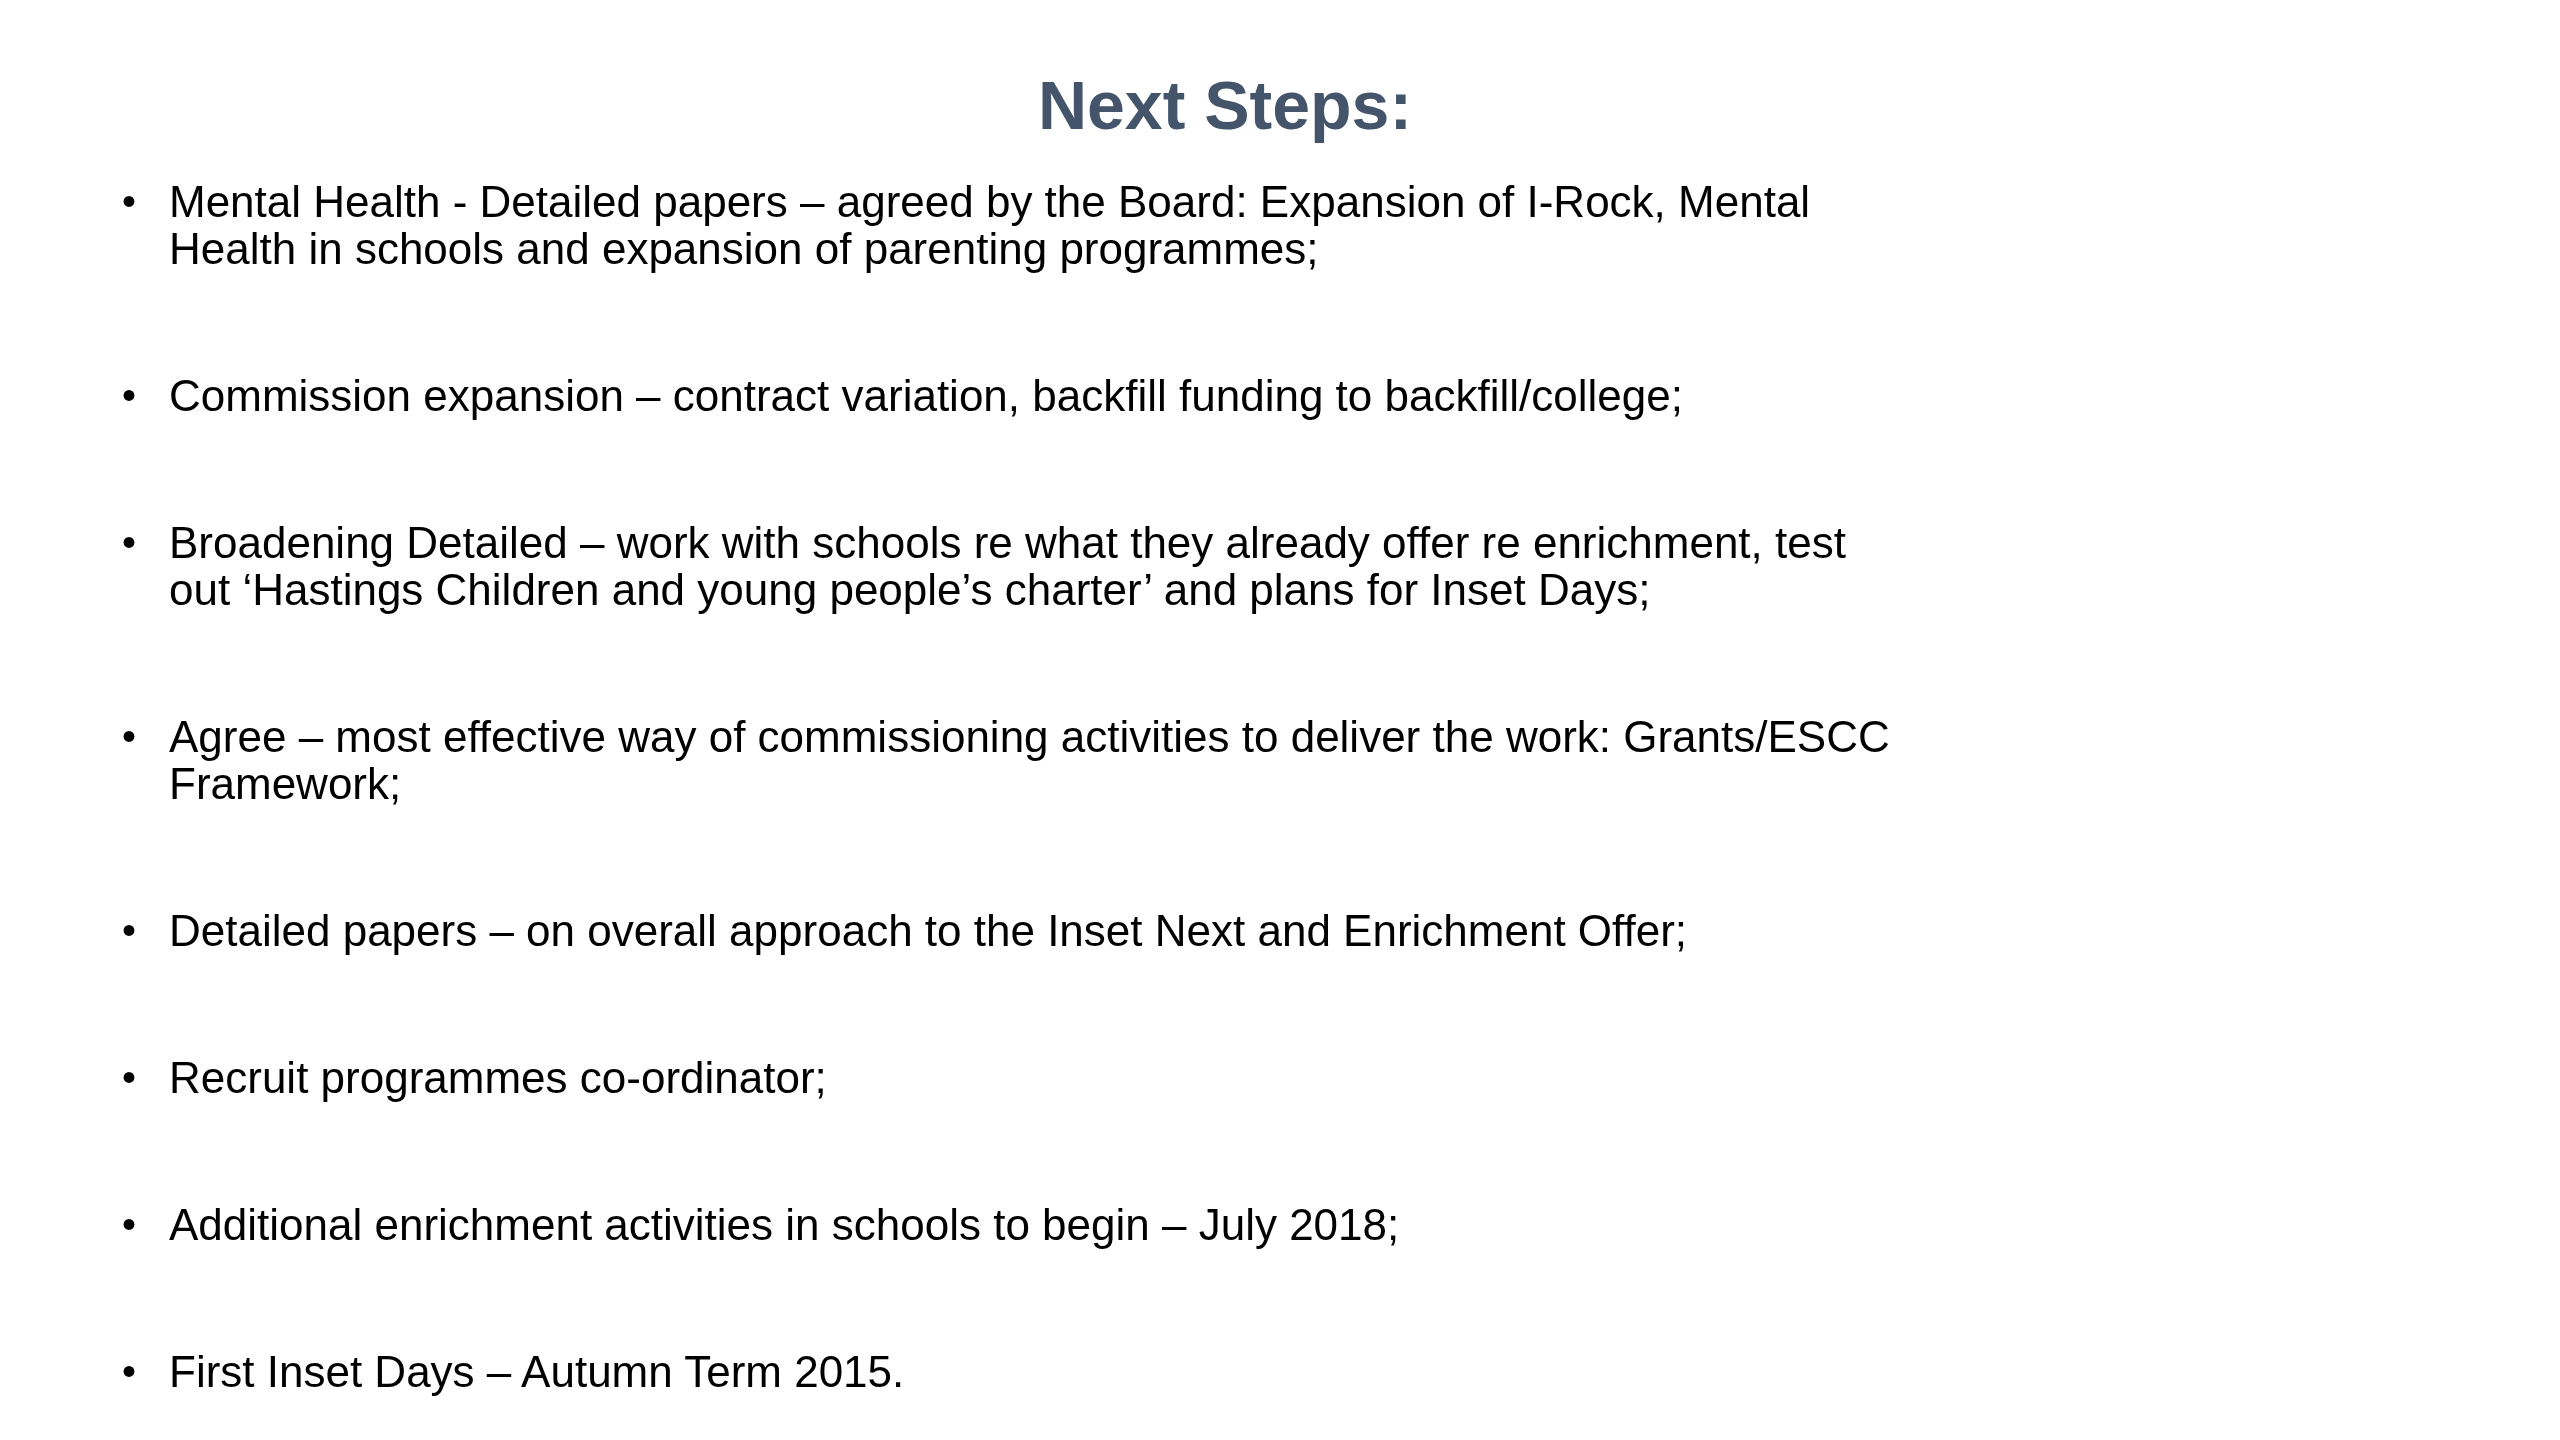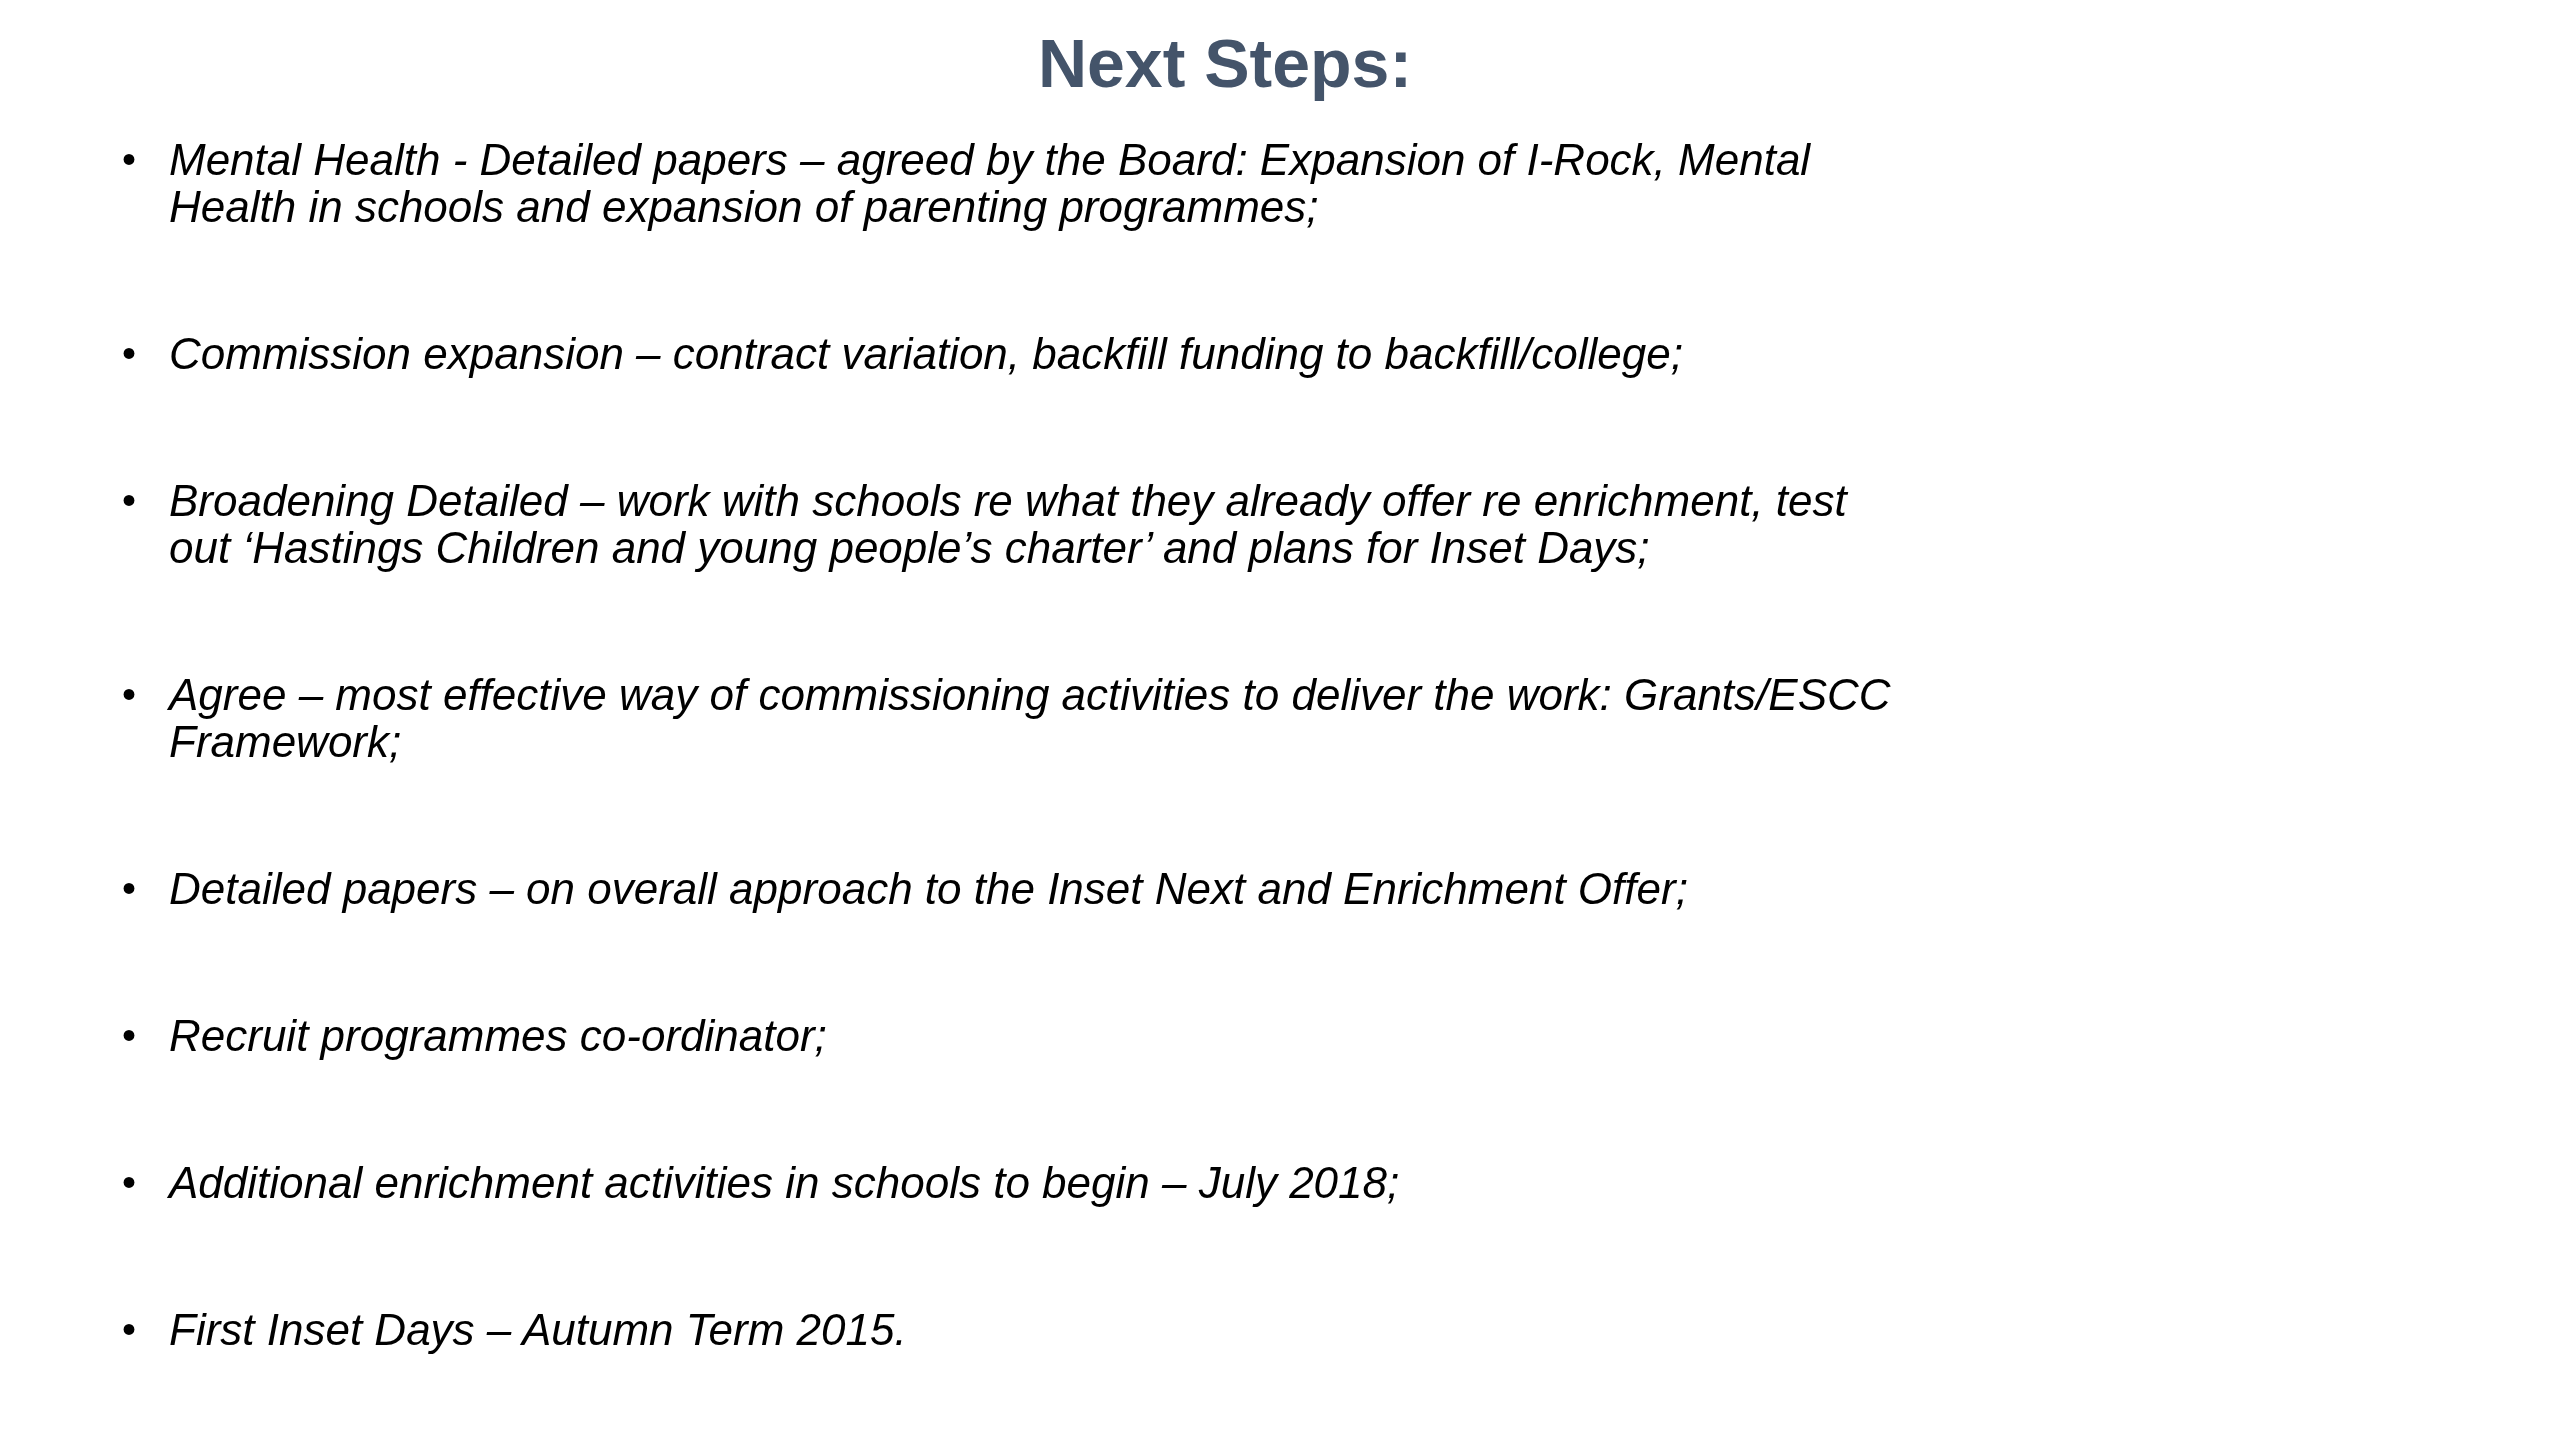--- a/index.html
+++ b/index.html
@@ -18,20 +18,21 @@
   }
   .slide-title {
     padding-top: 24px;
     padding-right: 110px; 
     text-align: center;
     font-size: 68px;
     line-height: 1.15;
     font-weight: bold;
     color: var(--title-color, #44546A);
     letter-spacing: 0px;
+    margin-top: 42px;
   }
   .bullet-list {
     list-style: none;
     margin-top: 34px;
   }
   .bullet-item {
     display: flex;
     align-items: flex-start;
     margin-bottom: 100px;
     color: var(--body-color, #000000);
@@ -43,21 +44,20 @@
     width: 47px;
     margin-left: 122px;
     font-size: 40px;
     line-height: 47px;
     text-align: left;
   }
   .bullet-text {
     flex: 1 1 auto;
     white-space: pre-line; 
     padding-right: 120px;
-    font-style: italic;
   }
 </style>
 </head>
 <body>
 
 <div class="slide">
 
   <h1 class="slide-title">Next Steps:</h1>
 
   <ul class="bullet-list">

